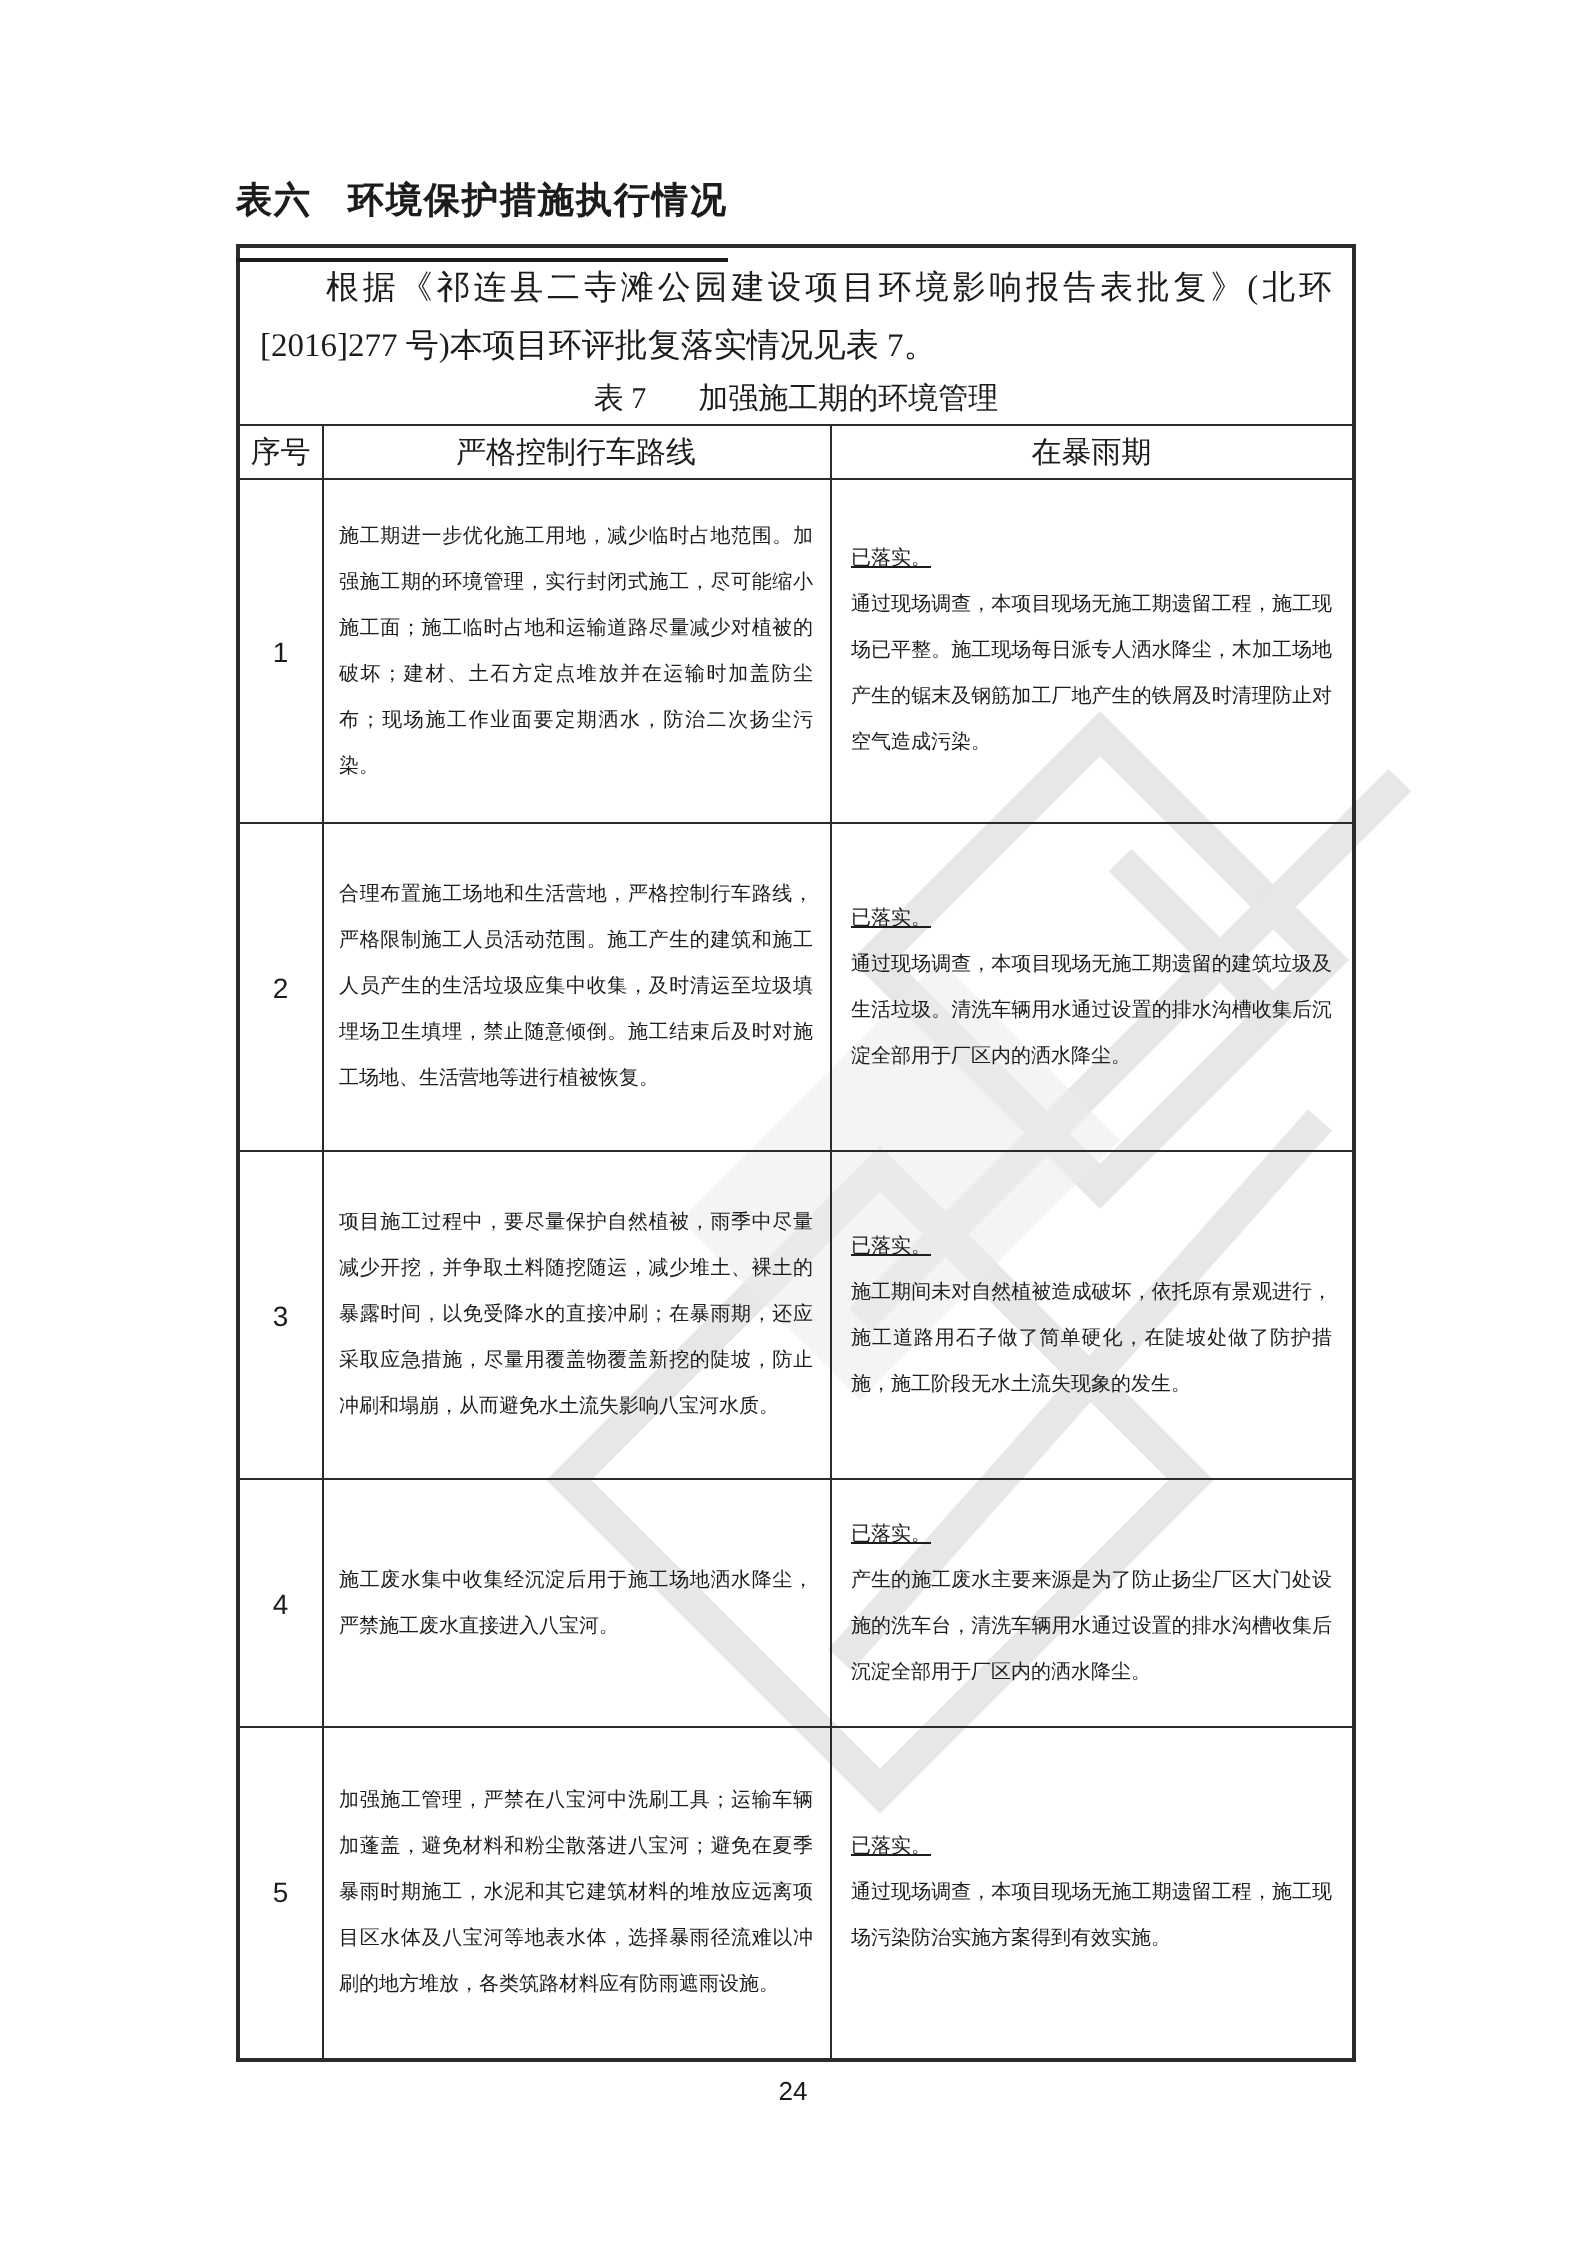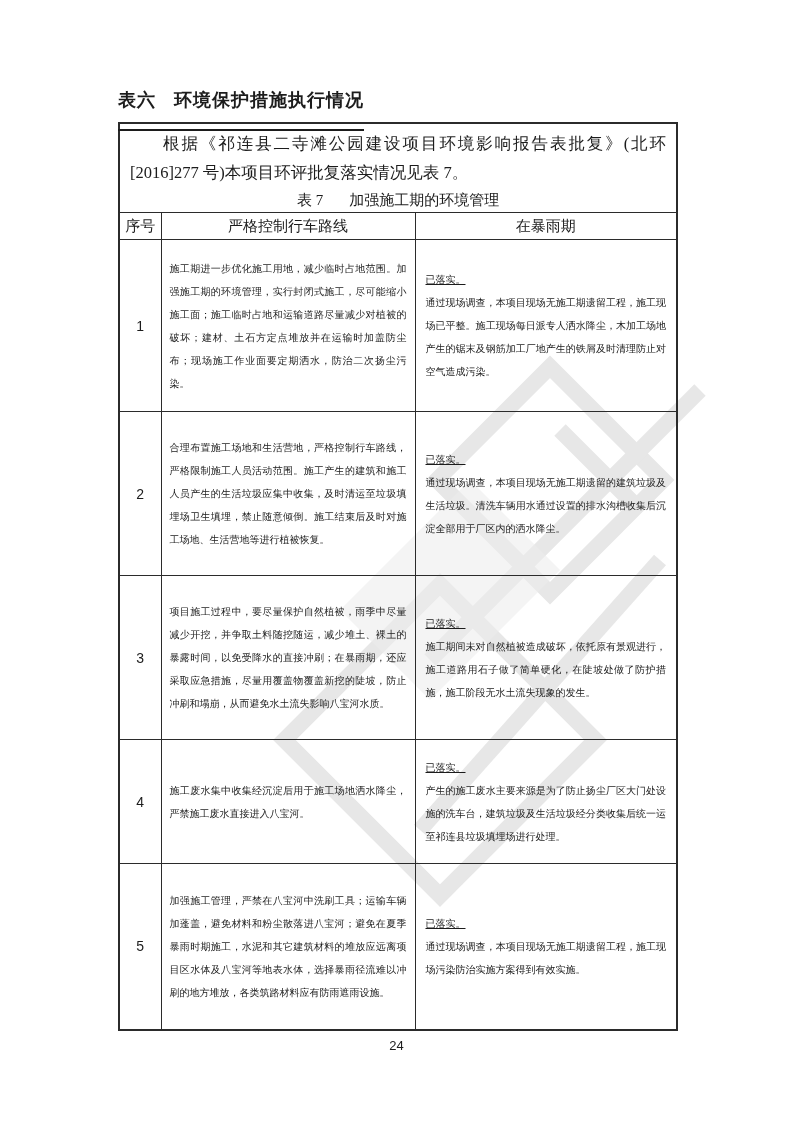--- a/index.html
+++ b/index.html
@@ -156,21 +156,21 @@
     </tr>
 
     <tr class="r4">
       <td class="no">4</td>
       <td class="req">
             <div class="cell">施工废水集中收集经沉淀后用于施工场地洒水降尘，严禁施工废水直接进入八宝河。</div>
           </td>
       <td class="impl">
             <div class="cell">
         <div class="impl-status">已落实。</div>
-        <div class="impl-detail">产生的施工废水主要来源是为了防止扬尘厂区大门处设施的洗车台，建筑垃圾及生活垃圾经分类收集后统一运至祁连县垃圾填埋场进行处理。</div>
+        <div class="impl-detail">产生的施工废水主要来源是为了防止扬尘厂区大门处设施的洗车台，清洗车辆用水通过设置的排水沟槽收集后沉淀全部用于厂区内的洒水降尘。</div>
       </div>
           </td>
     </tr>
 
     <tr class="r5">
       <td class="no">5</td>
       <td class="req">
             <div class="cell">加强施工管理，严禁在八宝河中洗刷工具；运输车辆加蓬盖，避免材料和粉尘散落进八宝河；避免在夏季暴雨时期施工，水泥和其它建筑材料的堆放应远离项目区水体及八宝河等地表水体，选择暴雨径流难以冲刷的地方堆放，各类筑路材料应有防雨遮雨设施。</div>
           </td>
       <td class="impl">

